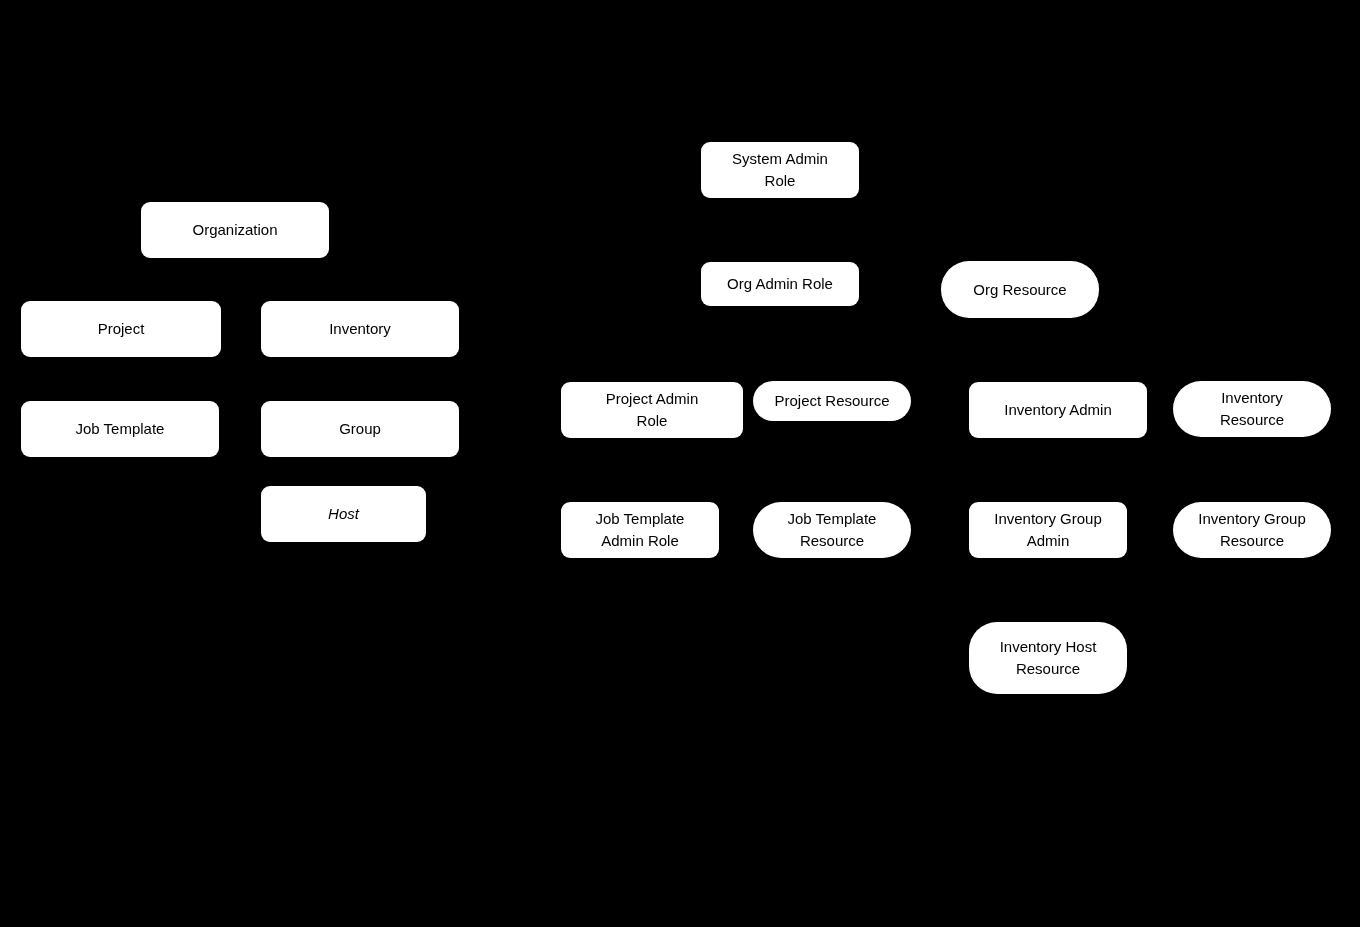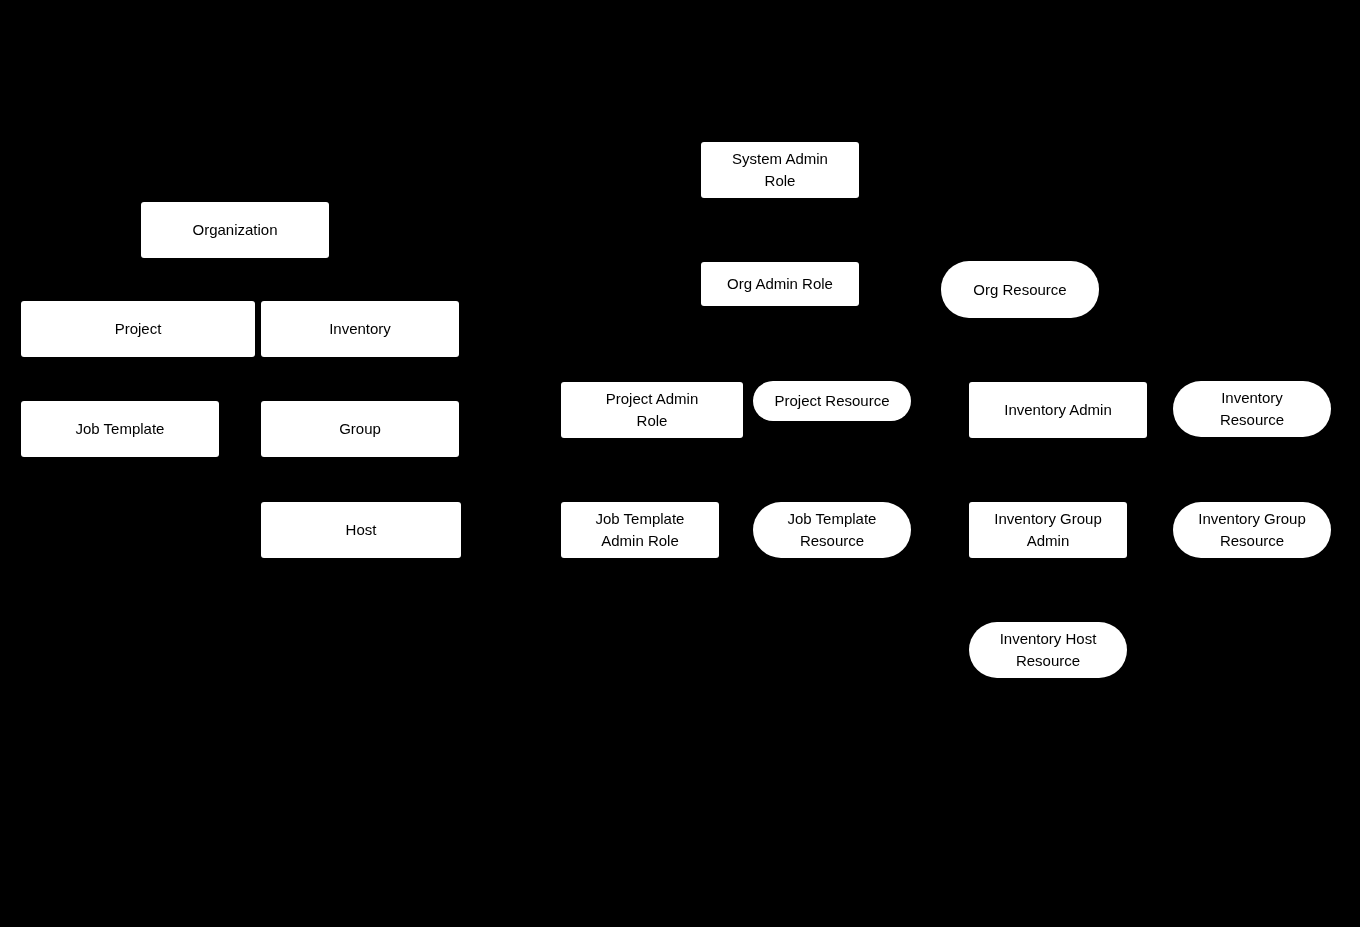--- a/index.html
+++ b/index.html
@@ -22,42 +22,42 @@
       display: flex;
       align-items: center;
       justify-content: center;
       text-align: center;
       font-size: 15px;
       line-height: 1.45;
       white-space: pre-line;
       box-sizing: border-box;
     }
     .rect {
-      border-radius: 3px;
+      border-radius: 9px;
     }
     .pill {
       border-radius: 28px;
     }
   </style>
 </head>
 <body>
 
 <div class="canvas">
 
   <div class="node rect" style="left:141px; top:202px; width:188px; height:56px;">Organization</div>
 
-  <div class="node rect" style="left:21px; top:301px; width:234px; height:56px;">Project</div>
+  <div class="node rect" style="left:21px; top:301px; width:200px; height:56px;">Project</div>
 
   <div class="node rect" style="left:261px; top:301px; width:198px; height:56px;">Inventory</div>
 
   <div class="node rect" style="left:21px; top:401px; width:198px; height:56px;">Job Template</div>
 
   <div class="node rect" style="left:261px; top:401px; width:198px; height:56px;">Group</div>
 
-  <div class="node rect" style="left:261px; top:502px; width:200px; height:56px;">Host</div>
+  <div class="node rect" style="left:261px; top:486px; width:165px; height:56px;font-style:italic;">Host</div>
 
   <div class="node rect" style="left:701px; top:142px; width:158px; height:56px;">System Admin
 Role</div>
 
   <div class="node rect" style="left:701px; top:262px; width:158px; height:44px;">Org Admin Role</div>
 
   <div class="node pill" style="left:941px; top:261px; width:158px; height:57px;">Org Resource</div>
 
   <div class="node rect" style="left:561px; top:382px; width:182px; height:56px;">Project Admin
 Role</div>
@@ -74,16 +74,16 @@
 
   <div class="node pill" style="left:753px; top:502px; width:158px; height:56px;">Job Template
 Resource</div>
 
   <div class="node rect" style="left:969px; top:502px; width:158px; height:56px;">Inventory Group
 Admin</div>
 
   <div class="node pill" style="left:1173px; top:502px; width:158px; height:56px;">Inventory Group
 Resource</div>
 
-  <div class="node pill" style="left:969px; top:622px; width:158px; height:56px;">Inventory Host
+  <div class="node pill" style="left:969px; top:622px; width:158px; height:72px;">Inventory Host
 Resource</div>
 
 </div>
 
 </body></html>

